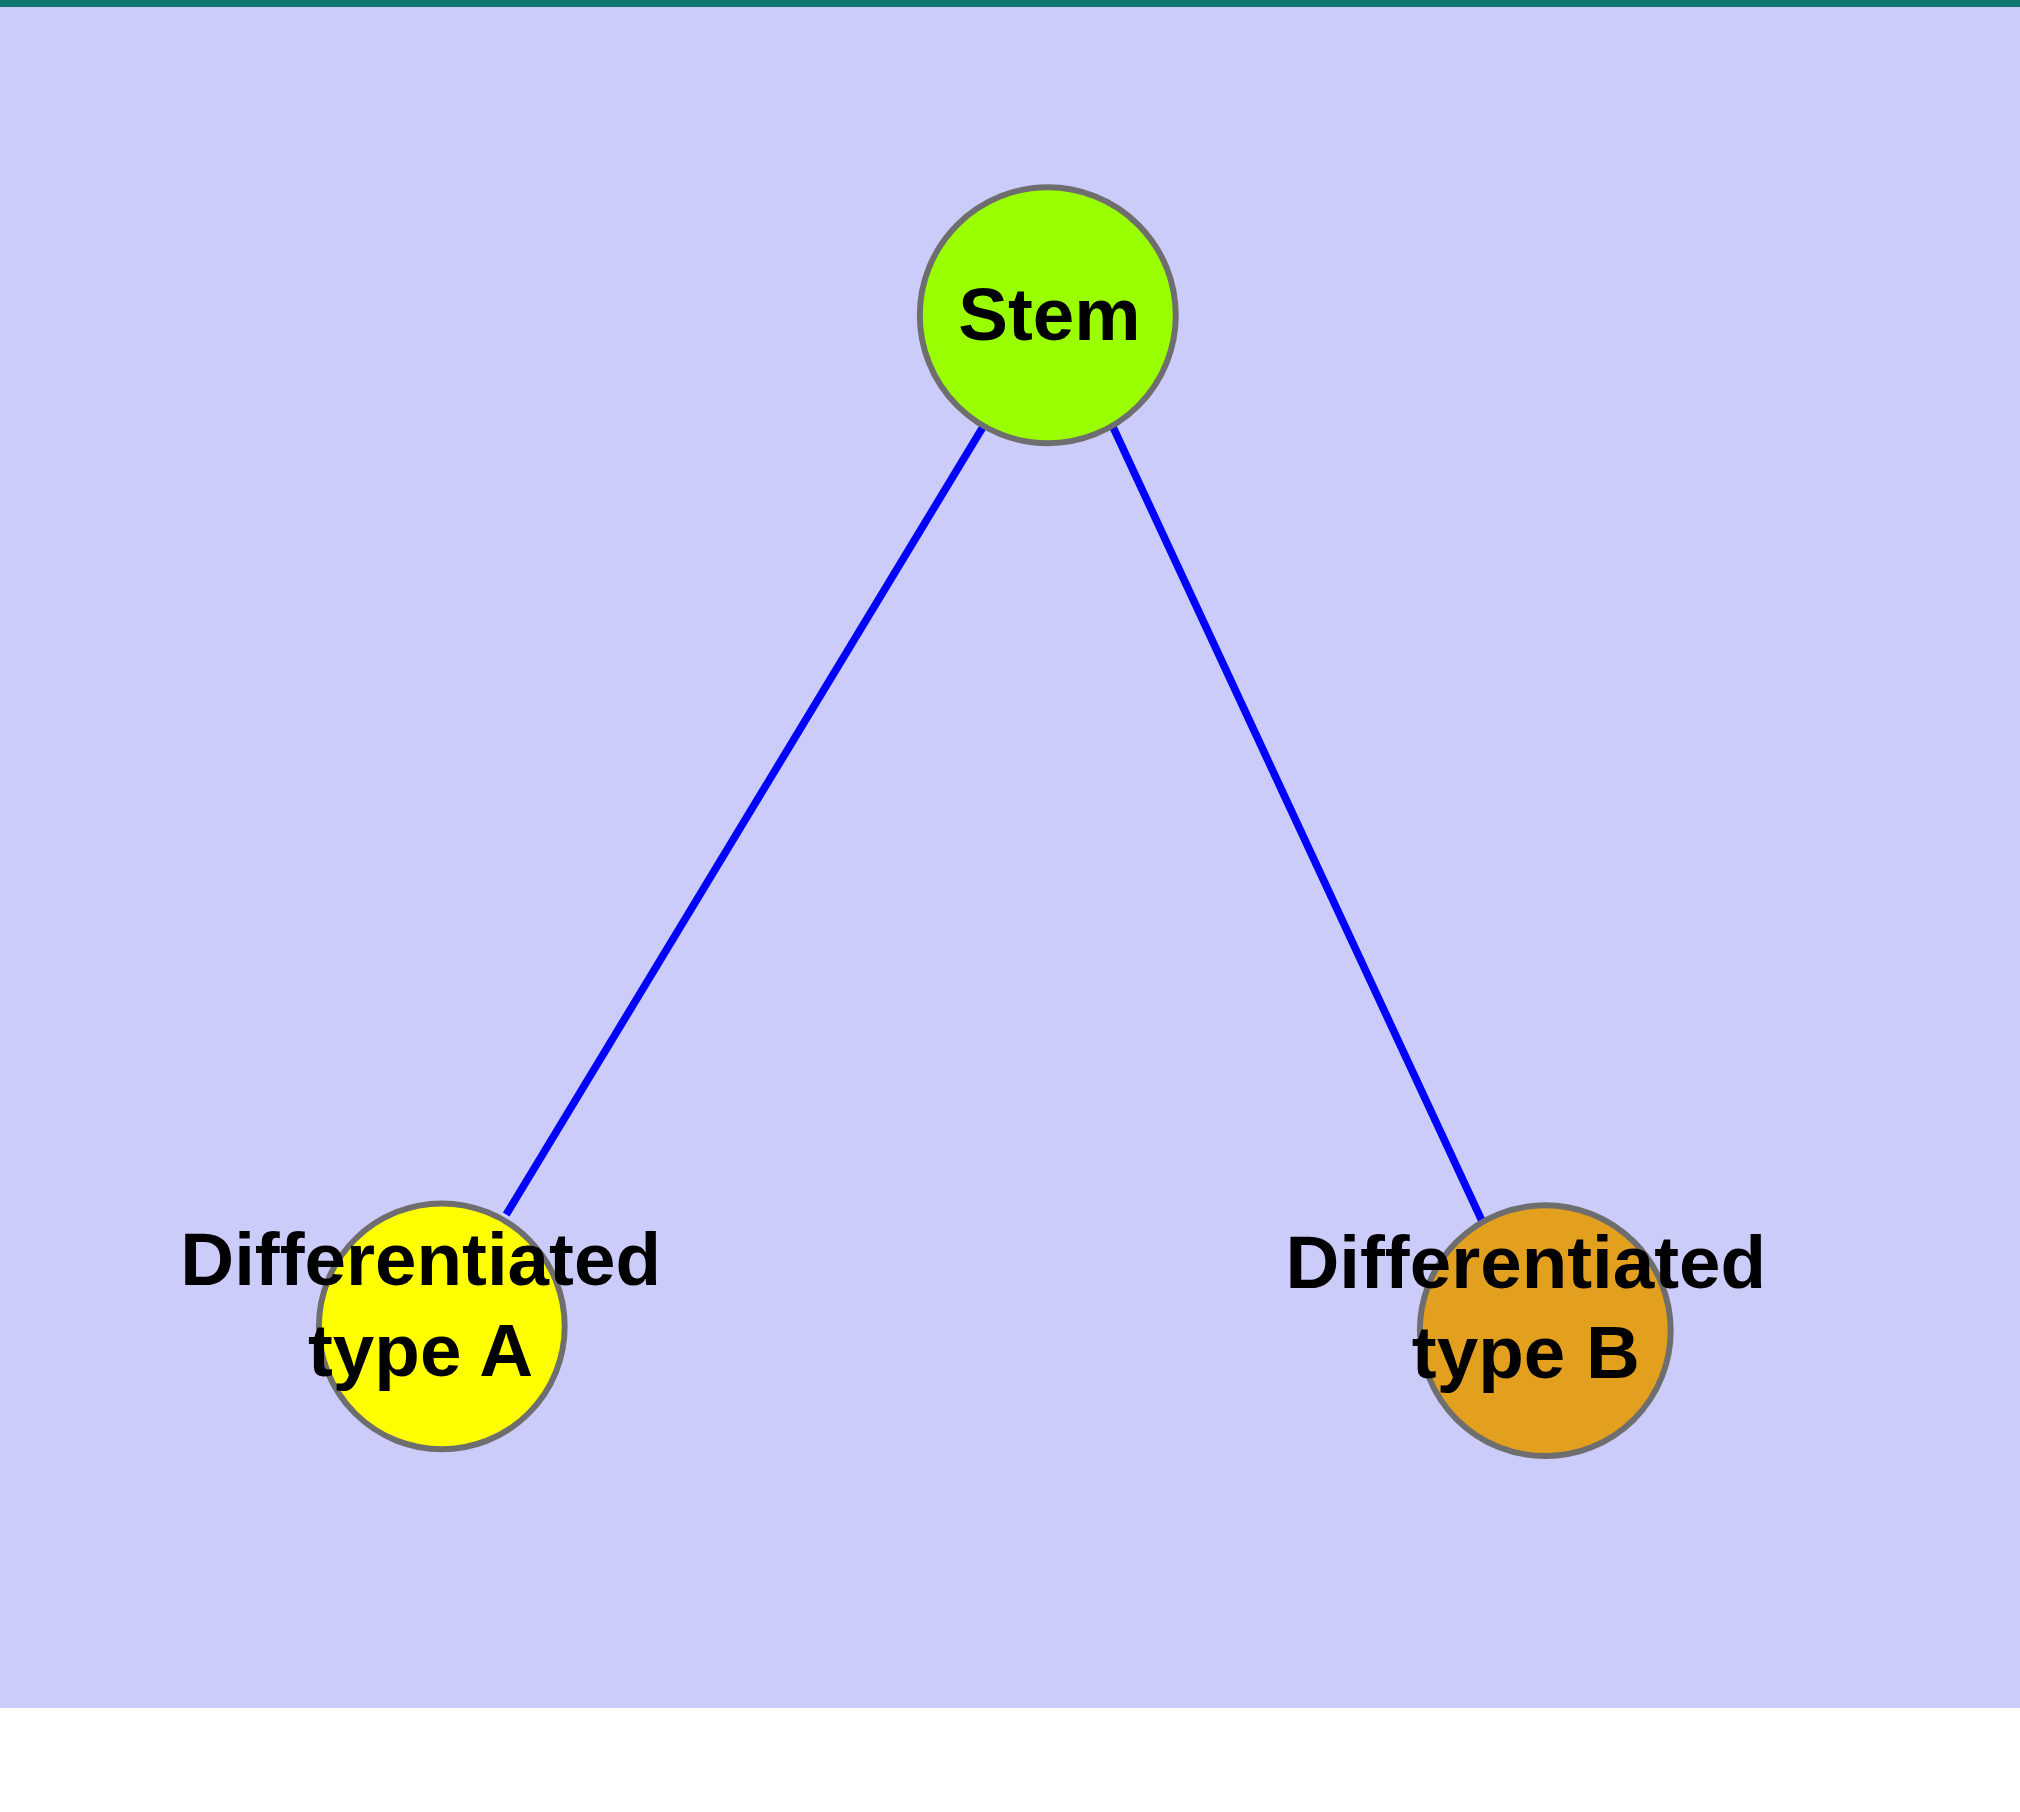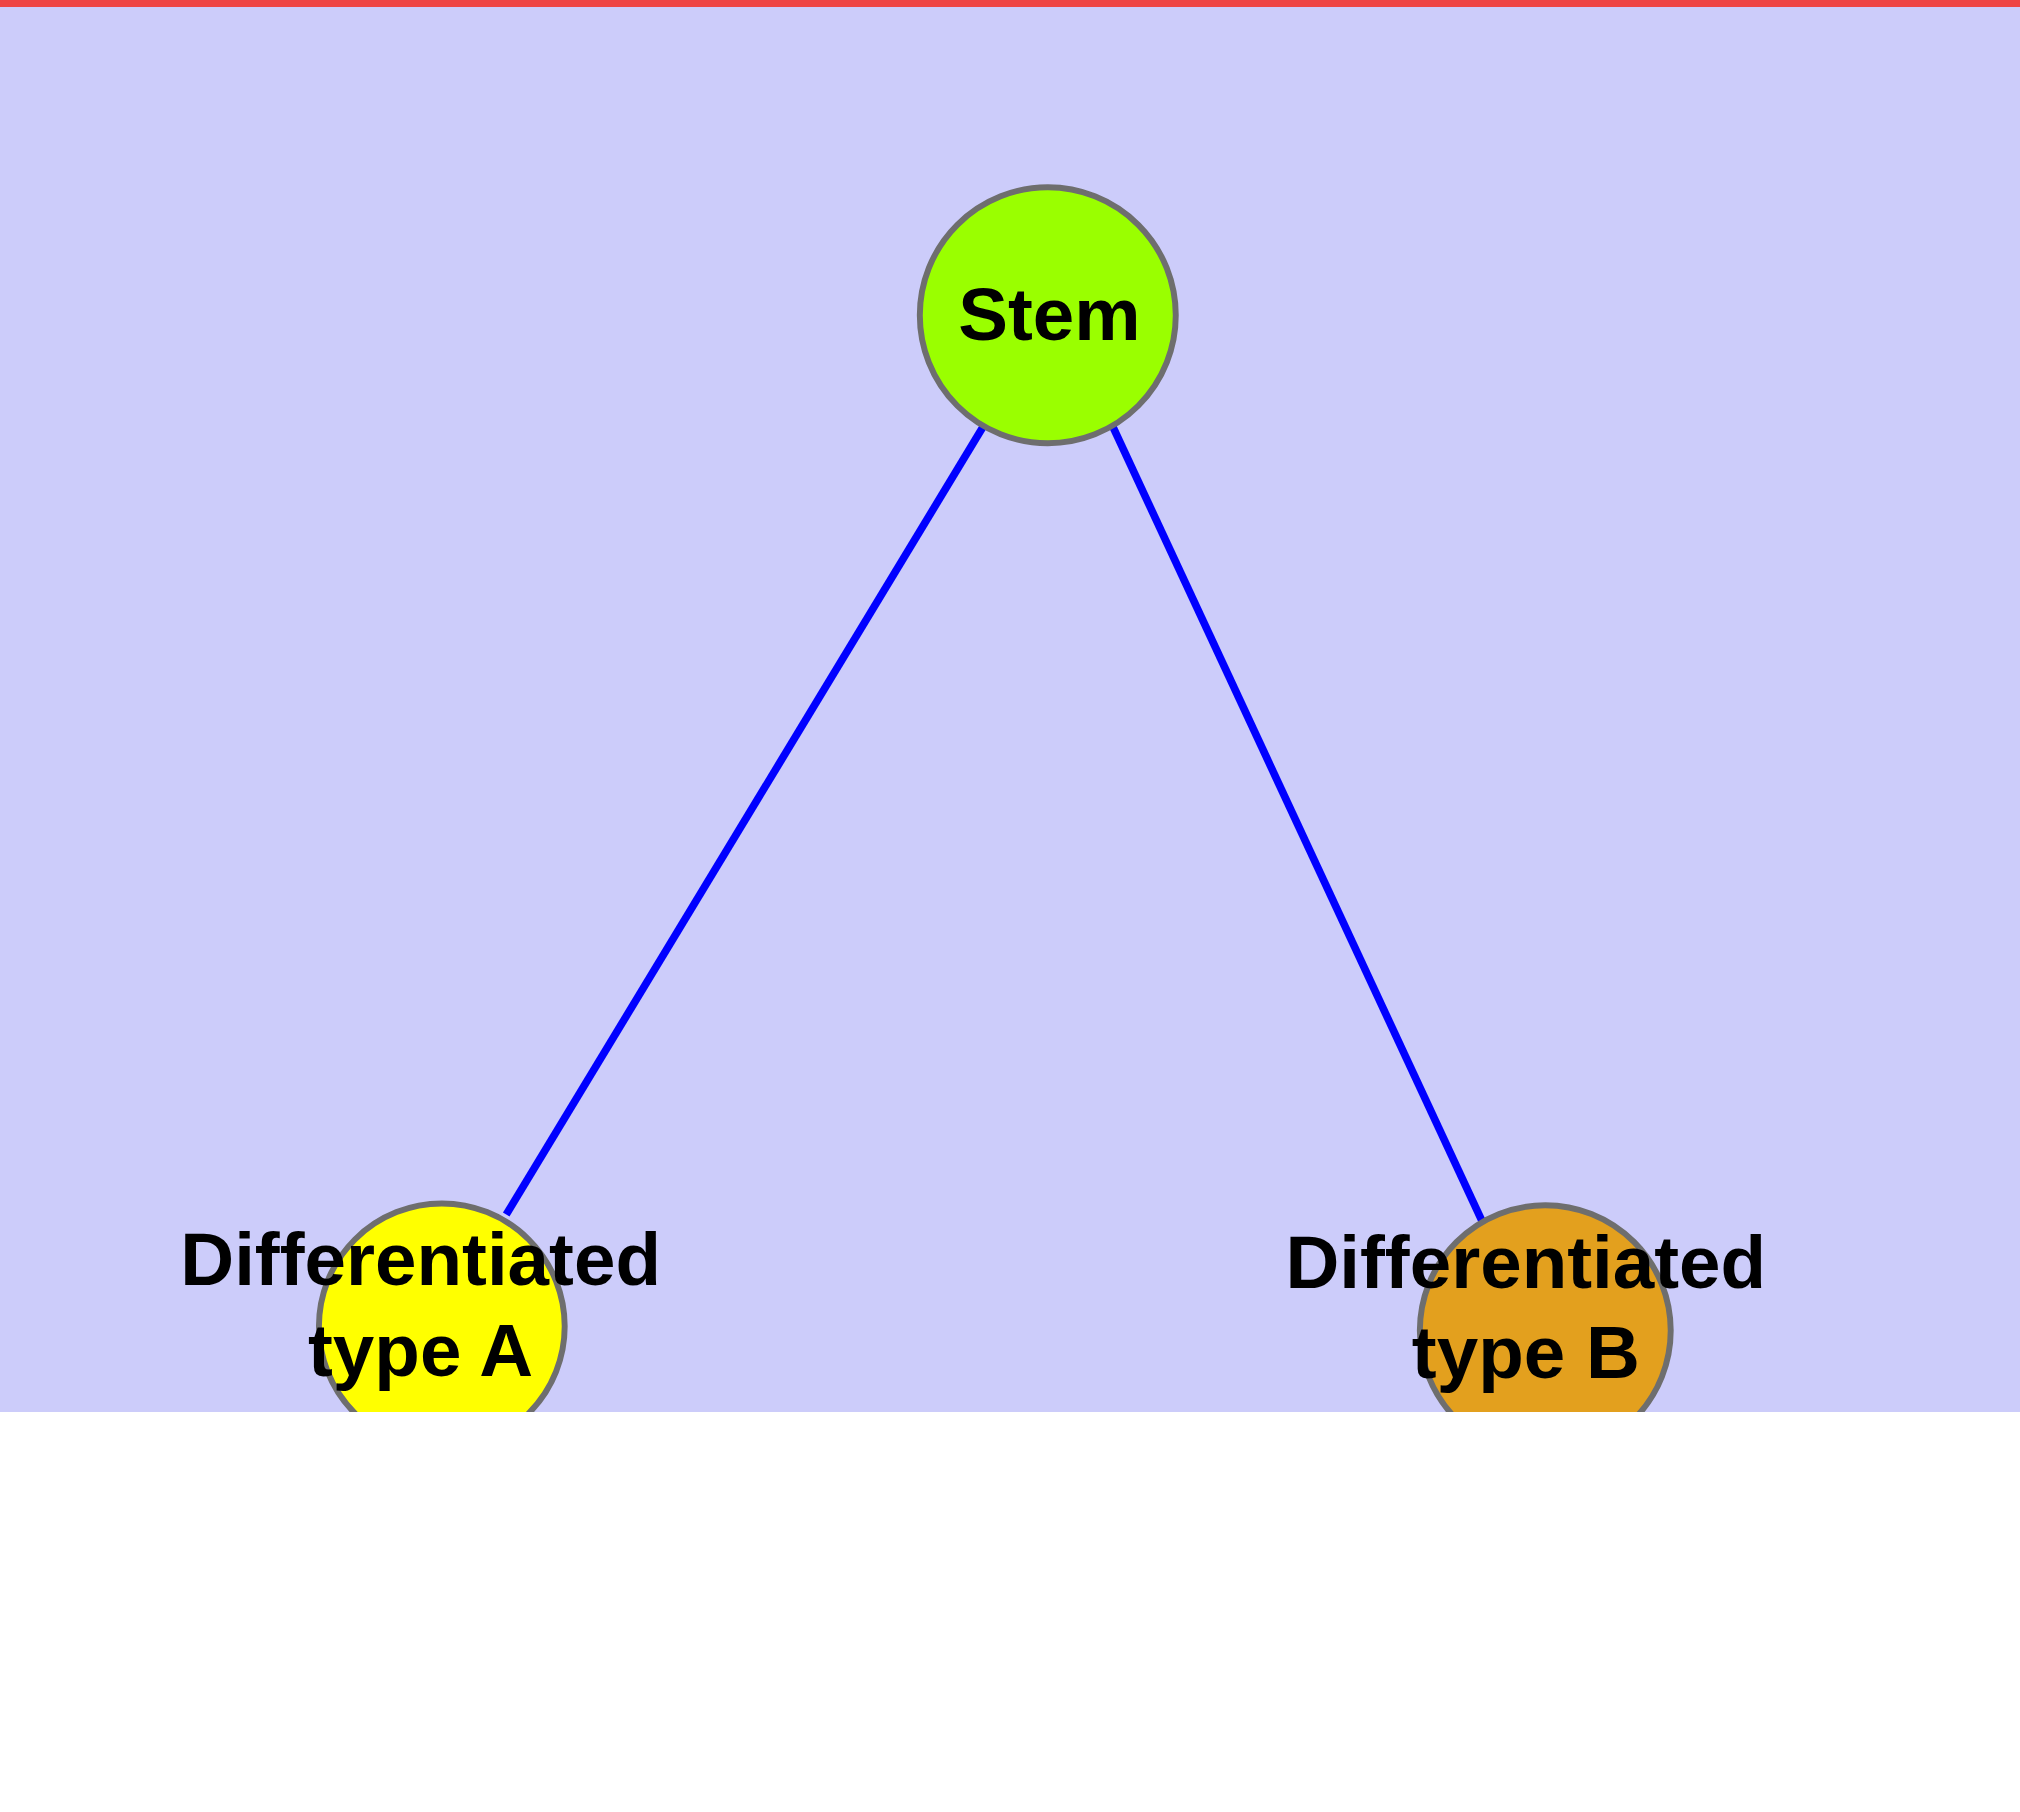--- a/index.html
+++ b/index.html
@@ -4,23 +4,23 @@
 <title>Cell Differentiation Graph</title>
 <style>
   html, body {
     margin: 0;
     padding: 0;
     background: #ffffff;
   }
   #canvas {
     position: relative;
     width: 2021px;
-    height: 1412px;
+    height: 1708px;
     overflow: hidden;
-    background: #ef4444;
+    background: #0f766e;
     font-family: "Liberation Sans", sans-serif;
   }
   #plot-area {
     position: absolute;
     left: 0;
     top: 6.8px;
     width: 2021px;
     height: 1805px;
     background: #ccccfa;
   }

